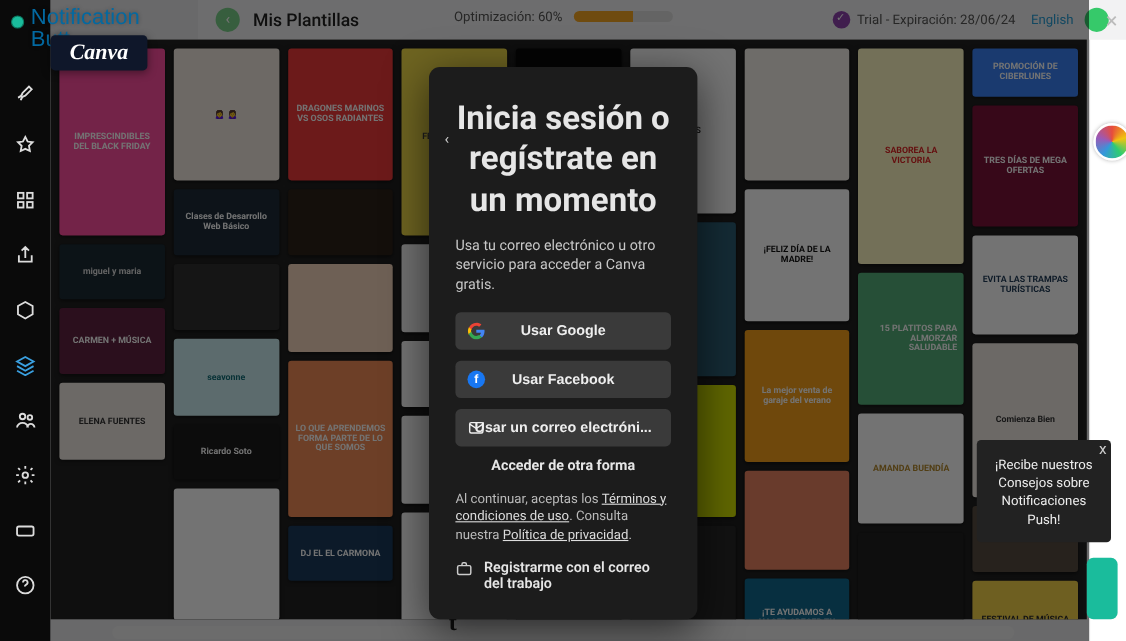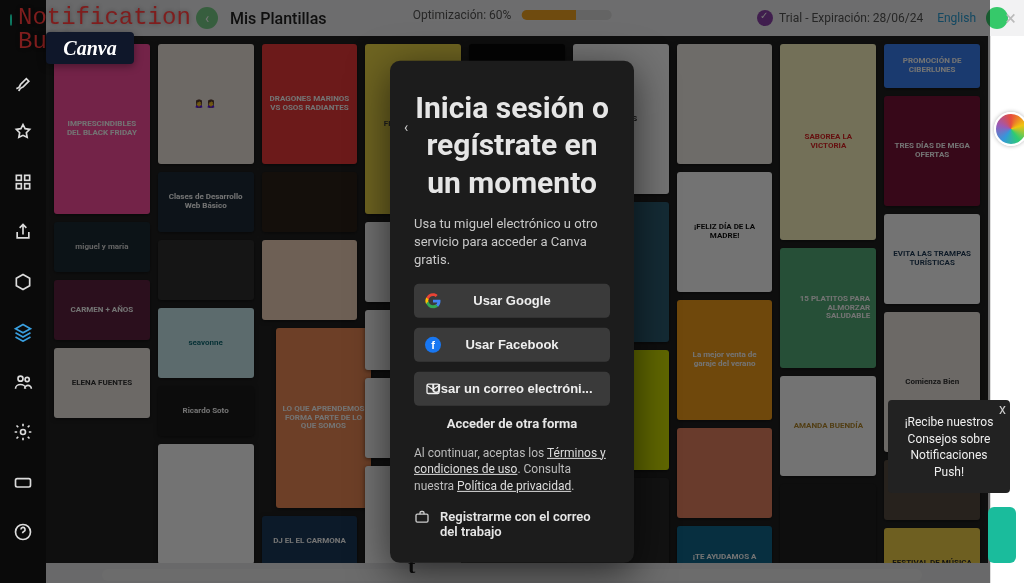--- a/index.html
+++ b/index.html
@@ -20,21 +20,21 @@
   .close-x { position:absolute; top:6px; right:8px; color:#bbb; font-size:20px; cursor:pointer;}
 
   
   .rail { position:absolute; left:0; top:0; width:46px; height:100%; background:#0a0a0a; display:flex; flex-direction:column; align-items:center; padding-top:70px; gap:26px; z-index:5;}
   .rail .ico { color:#dcdcdc; font-size:18px; width:24px; height:24px; display:flex; align-items:center; justify-content:center; }
   .rail .ico svg { width:20px; height:20px; stroke:#dcdcdc; fill:none; stroke-width:2;}
 
   
   .notif-badge { position:absolute; left:0; top:0; width:180px; height:66px; z-index:20; display:flex; align-items:flex-start; padding:6px 10px; }
   .notif-dot { width:12px; height:12px; border-radius:50%; background:#1abc9c; margin-top:8px; margin-right:6px; border:1px solid #0d7a62;}
-  .notif-text { font-family: Liberation Mono, monospace; font-size:24px; color:#7f1d1d; line-height:1.0; text-shadow:0 0 4px rgba(0,0,0,0.3);}
+  .notif-text { font-family: Liberation Sans, sans-serif; font-size:20px; color:#0369a1; line-height:1.0; text-shadow:0 0 4px rgba(0,0,0,0.3);}
   .canva-logo { position:absolute; left:46px; top:32px; width:88px; height:32px; background:#0f172a; border-radius:4px; display:flex; align-items:center; justify-content:center; font-family: Georgia, serif; font-style:italic; font-weight:600; color:#fff; font-size:20px; z-index:21; box-shadow:0 2px 8px rgba(0,0,0,0.4);}
 
   
   .wall { position:absolute; left:46px; right:36px; top:36px; bottom:20px; background:#222; overflow:hidden;}
   .cols { display:flex; gap:8px; padding:8px; height:650px; }
   .col { display:flex; flex-direction:column; gap:8px; width:11%; }
   .card { width:100%; border-radius:3px; box-shadow:0 1px 4px rgba(0,0,0,0.5); padding:6px; font-size:8px; line-height:1.1; color:#fff; overflow:hidden; display:flex; flex-direction:column; justify-content:center; align-items:center; text-align:center; font-weight:700;}
 
   
   .right-rail { position:absolute; right:0; top:36px; width:34px; height:calc(100% - 36px); background:#fff; border-left:1px solid #ddd;}
@@ -154,36 +154,36 @@
       <div>Butt</div>
     </div>
   </div>
   <div class="canva-logo">Canva</div>
 
   <div class="wall">
     <div class="cols" id="cols">
         <div class="col">
           <div class="card" style="height: 170px; background: rgb(255, 79, 160); color: rgb(255, 255, 255);">IMPRESCINDIBLES DEL BLACK FRIDAY</div>
           <div class="card" style="height: 50px; background: rgb(27, 42, 51); color: rgb(221, 221, 221);">miguel y maria</div>
-          <div class="card" style="height: 60px; background: rgb(95, 35, 64); color: rgb(255, 255, 255);">CARMEN + AÑOS</div>
+          <div class="card" style="height: 60px; background: rgb(95, 35, 64); color: rgb(255, 255, 255);">CARMEN + MÚSICA</div>
           <div class="card" style="height: 70px; background: rgb(239, 233, 227); color: rgb(51, 51, 51);">ELENA FUENTES</div>
         </div>
         <div class="col">
           <div class="card" style="height: 120px; background: rgb(241, 233, 223); color: rgb(51, 51, 51);">🙍‍♀️ 🙍‍♀️</div>
           <div class="card" style="height: 60px; background: rgb(29, 44, 57); color: rgb(255, 255, 255);">Clases de Desarrollo Web Básico</div>
           <div class="card" style="height: 60px; background: rgb(47, 47, 47); color: rgb(204, 204, 204);"></div>
           <div class="card" style="height: 70px; background: rgb(205, 238, 241); color: rgb(18, 110, 121);">seavonne</div>
           <div class="card" style="height: 50px; background: rgb(28, 28, 28); color: rgb(255, 255, 255);">Ricardo Soto</div>
           <div class="card" style="height: 120px; background: rgb(255, 255, 255); color: rgb(51, 51, 51);"></div>
         </div>
         <div class="col">
           <div class="card" style="height: 120px; background: rgb(239, 59, 59); color: rgb(255, 255, 255);">DRAGONES MARINOS VS OSOS RADIANTES</div>
           <div class="card" style="height: 60px; background: rgb(45, 34, 26); color: rgb(255, 255, 255);"></div>
           <div class="card" style="height: 80px; background: rgb(244, 213, 189); color: rgb(51, 51, 51);"></div>
-          <div class="card" style="height: 180px; background: rgb(241, 141, 87); color: rgb(255, 255, 255); margin-left: 14px;">LO QUE APRENDEMOS FORMA PARTE DE LO QUE SOMOS</div>
+          <div class="card" style="height: 142px; background: rgb(241, 141, 87); color: rgb(255, 255, 255);">LO QUE APRENDEMOS FORMA PARTE DE LO QUE SOMOS</div>
           <div class="card" style="height: 50px; background: rgb(28, 59, 91); color: rgb(255, 255, 255);">DJ EL EL CARMONA</div>
         </div>
         <div class="col">
           <div class="card" style="height: 170px; background: rgb(244, 221, 74); color: rgb(68, 68, 68);">FELIZ DÍA DE LA MADRE</div>
           <div class="card" style="height: 80px; background: rgb(248, 248, 248); color: rgb(85, 85, 85);">JUAN GRIS</div>
           <div class="card" style="height: 60px; background: rgb(255, 255, 255); color: rgb(51, 51, 51);"></div>
           <div class="card" style="height: 80px; background: rgb(255, 255, 255); color: rgb(51, 51, 51);"></div>
           <div class="card" style="height: 140px; background: rgb(255, 255, 255); color: rgb(51, 51, 51);"></div>
         </div>
         <div class="col">
@@ -224,21 +224,21 @@
 
   <div class="right-rail">
     <div class="palette"></div>
   </div>
 
   <div class="scrim"></div>
 
   <div class="modal">
     <span class="mback">‹</span>
     <h1>Inicia sesión o regístrate en un momento</h1>
-    <p class="sub">Usa tu miguel electrónico u otro servicio para acceder a Canva gratis.</p>
+    <p class="sub">Usa tu correo electrónico u otro servicio para acceder a Canva gratis.</p>
 
     <button class="btn">
       <span class="bico">
         <svg class="g-icon" viewBox="0 0 48 48">
             <path fill="#EA4335" d="M24 9.5c3.9 0 6.6 1.7 8.1 3.1l5.9-5.9C34.3 3.3 29.7 1.5 24 1.5 14.8 1.5 7 7.4 3.7 15.7l6.9 5.4C12.3 14.3 17.6 9.5 24 9.5z"></path>
             <path fill="#4285F4" d="M46.5 24.5c0-1.6-.1-2.8-.4-4H24v8.1h12.7c-.5 3-2.3 5.6-4.9 7.3l7.5 5.8C43.9 37.5 46.5 31.6 46.5 24.5z"></path>
             <path fill="#FBBC05" d="M10.6 28.9c-.5-1.5-.8-3.1-.8-4.9s.3-3.4.8-4.9l-6.9-5.4C2.1 17.3 1 20.5 1 24s1.1 6.7 2.7 10.3l6.9-5.4z"></path>
             <path fill="#34A853" d="M24 46.5c6.2 0 11.4-2 15.2-5.5l-7.5-5.8c-2 1.4-4.7 2.3-7.7 2.3-6.4 0-11.7-4.8-13.4-11.6l-6.9 5.4C7 40.6 14.8 46.5 24 46.5z"></path>
           </svg>
       </span>

